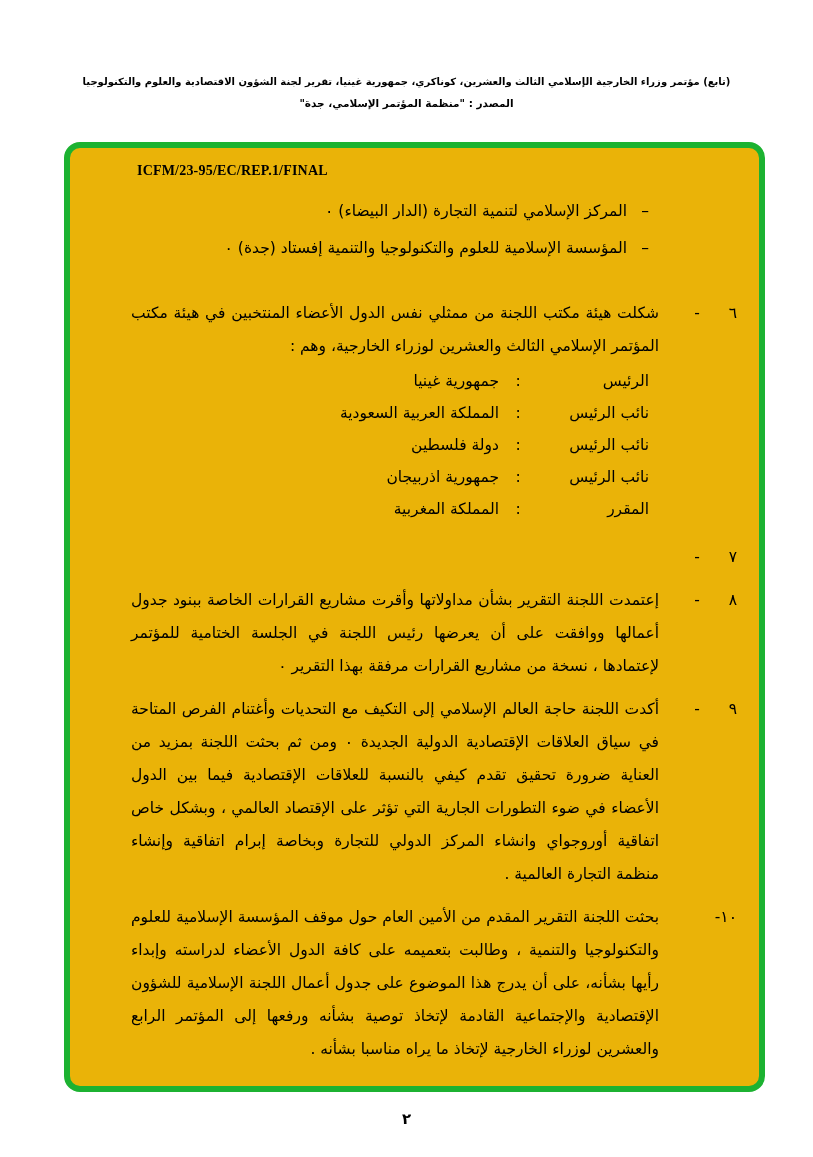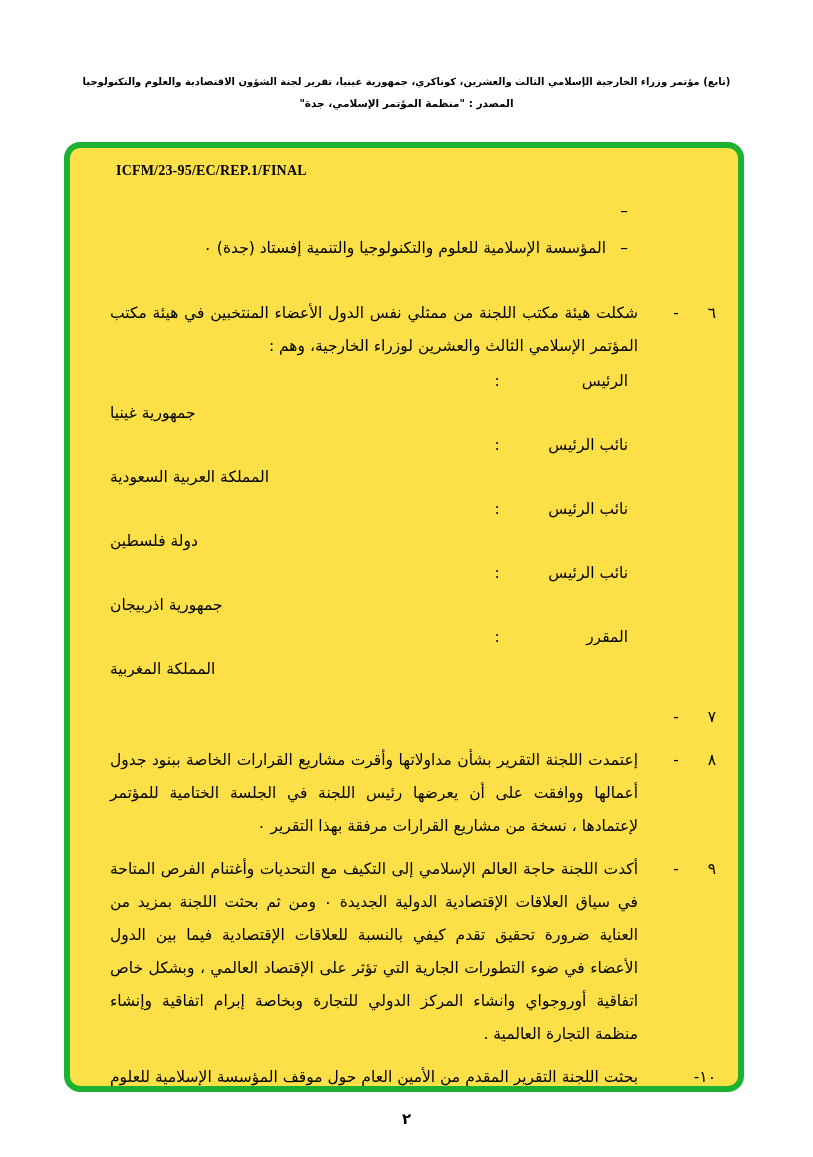--- a/index.html
+++ b/index.html
@@ -36,22 +36,23 @@
 
   
   .doc-box {
     position: absolute;
     left: 64px;
     top: 142px;
     width: 668px;
     height: 938px;
     border: 6px solid #1cb231;
     border-radius: 16px;
-    background: #fde047;
+    background: #eab308;
     overflow: hidden;
+    padding-left: 21px;
   }
   .doc-ref {
     margin: 15px 0 0 46px;
     font-family: "Liberation Serif", serif;
     font-weight: bold;
     font-size: 14px;
     letter-spacing: 0.2px;
     direction: ltr;
   }
 
@@ -86,21 +87,21 @@
   }
 
   
   .roster { margin: 2px 10px 6px 0; }
   .roster-row {
     display: grid;
     grid-template-columns: 112px 38px auto;
     line-height: 32px;
   }
   .roster-colon { text-align: center; }
-  .roster-country { text-align: left; margin-top: 32px; }
+  .roster-country { text-align: right; }
 
   
   .page-number {
     position: absolute;
     left: 0;
     right: 0;
     top: 1110px;
     text-align: center;
     font-size: 15px;
     font-weight: bold;
@@ -117,20 +118,21 @@
   </div>
 
   <div class="doc-box">
     <div class="doc-ref">ICFM/23-95/EC/REP.1/FINAL</div>
 
     <div class="content">
 
       <div class="bullets">
         <div class="bullet">
           <span class="dash">–</span>
+          <span class="bullet-text">المركز الإسلامي لتنمية التجارة (الدار البيضاء) ٠</span>
         </div>
         <div class="bullet">
           <span class="dash">–</span>
           <span class="bullet-text">المؤسسة الإسلامية للعلوم والتكنولوجيا والتنمية إفستاد (جدة) ٠</span>
         </div>
       </div>
 
       <div class="item item-first">
         <div class="item-num">٦ -</div>
         <div class="item-body">

